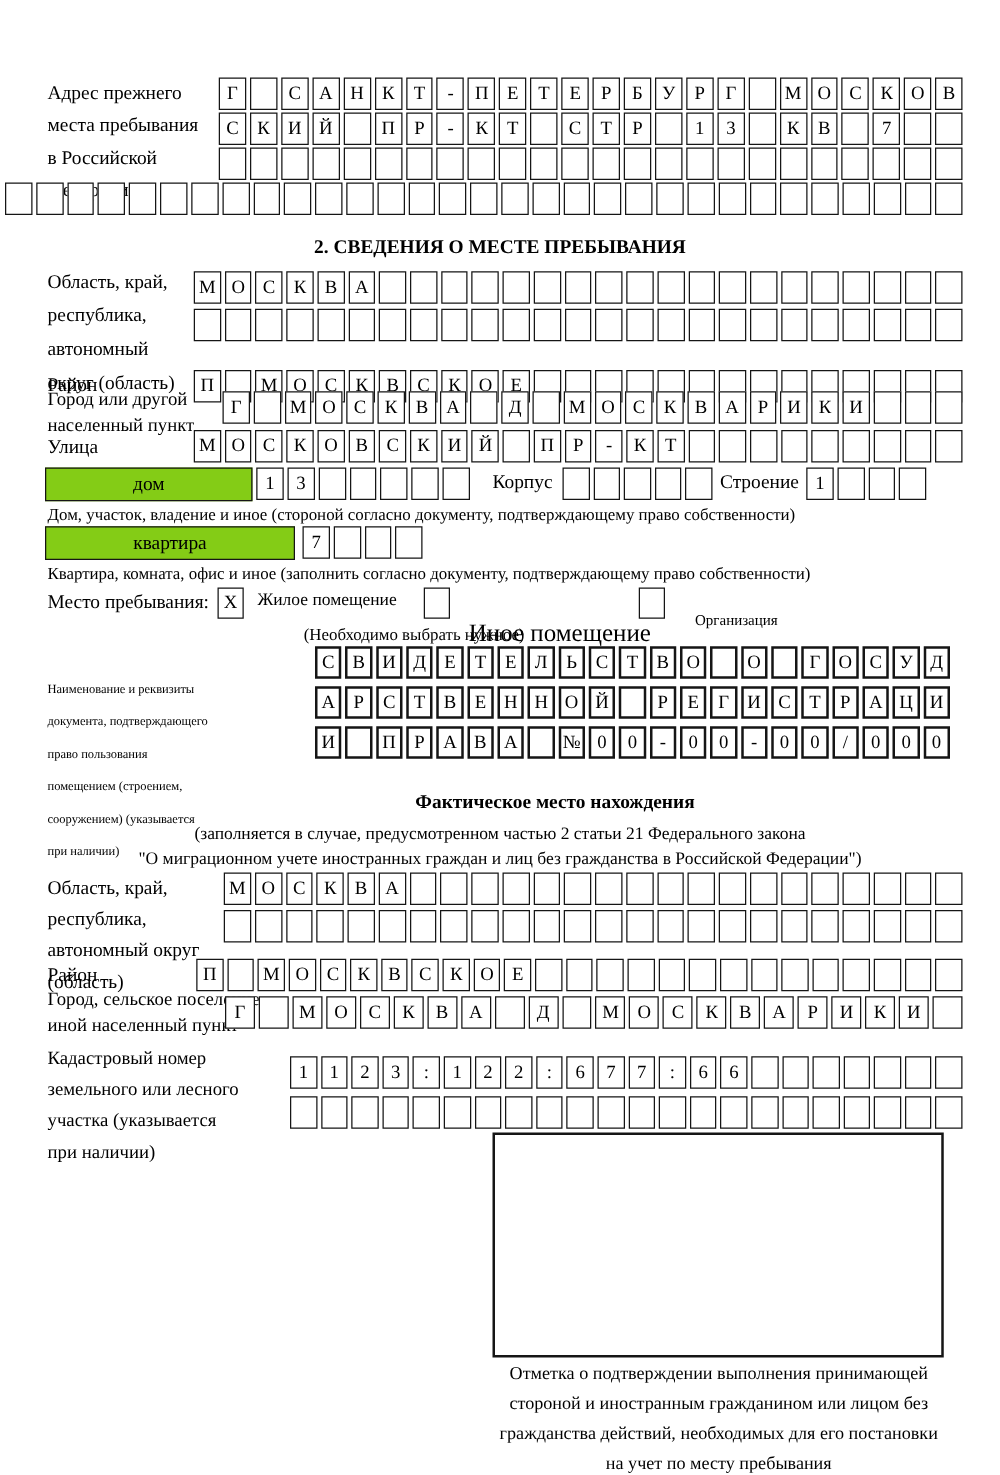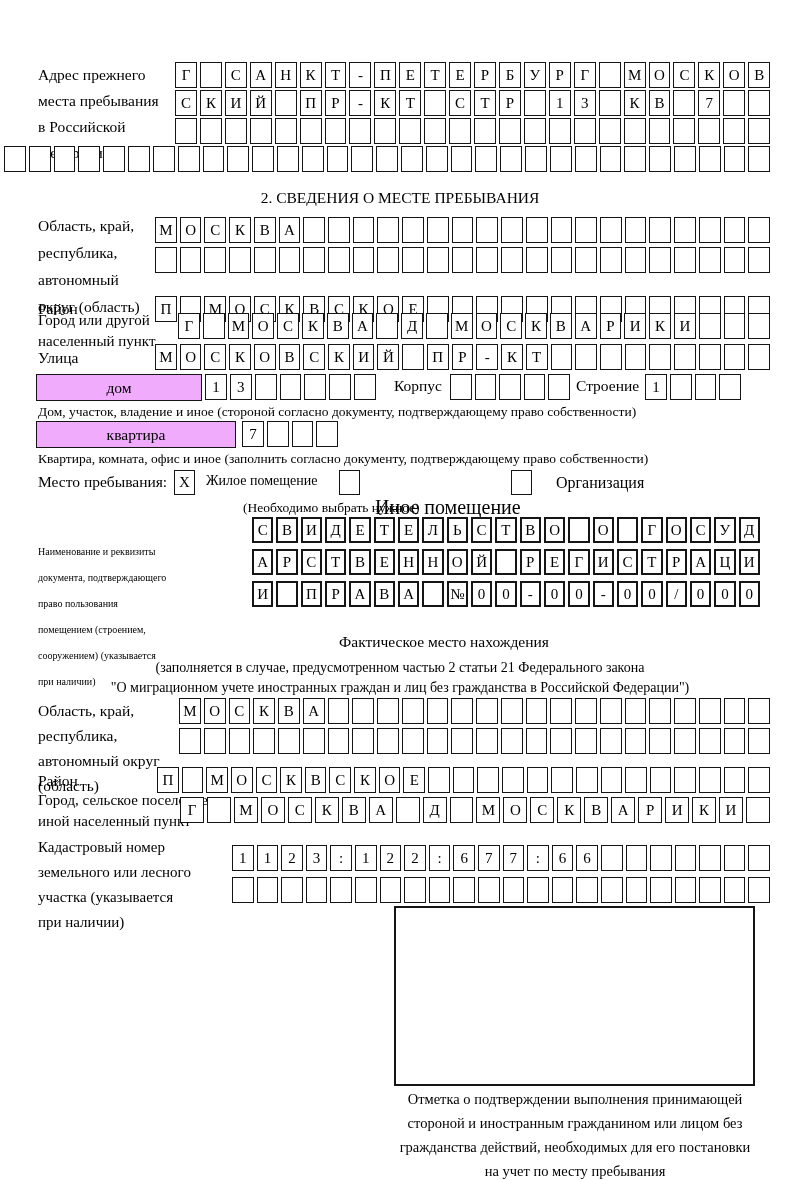--- a/index.html
+++ b/index.html
@@ -4,33 +4,33 @@
 <style>
   html,body { margin:0; padding:0; background:#fff; }
   .page {
     position:relative; width:800px; height:1180px; background:#ffffff;
     font-family:"Liberation Serif", serif; color:#000; overflow:hidden;
   }
   .abs { position:absolute; }
   .label { position:absolute; font-size:15.5px; line-height:26px; white-space:pre-line; }
   .small-note { position:absolute; font-size:13.3px; }
   .center { text-align:center; }
-  .bold { font-weight:normal; }
+  .bold { font-weight:bold; }
   .cellrow { position:absolute; display:flex; gap:3px; height:26px; }
   .cell {
     box-sizing:border-box; flex:1 1 0; min-width:0; height:26px;
     border:1.5px solid #151515; background:#fff;
     display:flex; align-items:center; justify-content:center;
     font-size:15px; overflow:hidden;
   }
   .doc-cells .cell { border-width:2px; }
   .typebox {
     position:absolute; box-sizing:border-box; height:27px;
     border:1.5px solid #151515; display:flex; align-items:center; justify-content:center;
-    font-size:15.5px; background:#f0abfc;
+    font-size:15.5px; background:#84cc16;
   }
   .chk {
     position:absolute; box-sizing:border-box; width:21px; height:25px;
     border:1.5px solid #151515; display:flex; align-items:center; justify-content:center;
     font-size:15px; background:#fff;
   }
   .stampbox { position:absolute; border:2px solid #151515; background:#fff; }
   .pre { white-space:pre-line; }
 </style>
 </head>
@@ -338,21 +338,21 @@
       <span class="cell"></span>
     </div>
   <div class="small-note" style="left:38px; top:451px; font-size:13.5px;">Квартира, комната, офис и иное (заполнить согласно документу, подтверждающему право собственности)</div>
 
   <div class="abs" style="left:38px; top:473px; font-size:15.5px;">Место пребывания:</div>
   <div class="chk" style="left:174px; top:470px;">X</div>
   <div class="abs" style="left:206px; top:473px; font-size:14px;">Жилое помещение</div>
   <div class="chk" style="left:339px; top:470px;"></div>
   <div class="abs" style="left:375px; top:473px; font-size:20px;margin-top:23px;">Иное помещение</div>
   <div class="chk" style="left:511px; top:470px;"></div>
-  <div class="abs" style="left:556px; top:474px; font-size:16px;">Организация</div>
+  <div class="abs" style="left:556px; top:489px; font-size:12px;">Организация</div>
   <div class="small-note" style="left:243px; top:500px; font-size:13.5px;">(Необходимо выбрать нужное)</div>
 
   <div class="label" style="left:38px; top:511px; font-size:10px; line-height:26px;margin-top:28px;">Наименование и реквизиты
 документа, подтверждающего
 право пользования
 помещением (строением,
 сооружением) (указывается
 при наличии)</div>
   <div class="cellrow doc-cells" style="left:252px; top:517px; width:508px;">
       <span class="cell">С</span>

